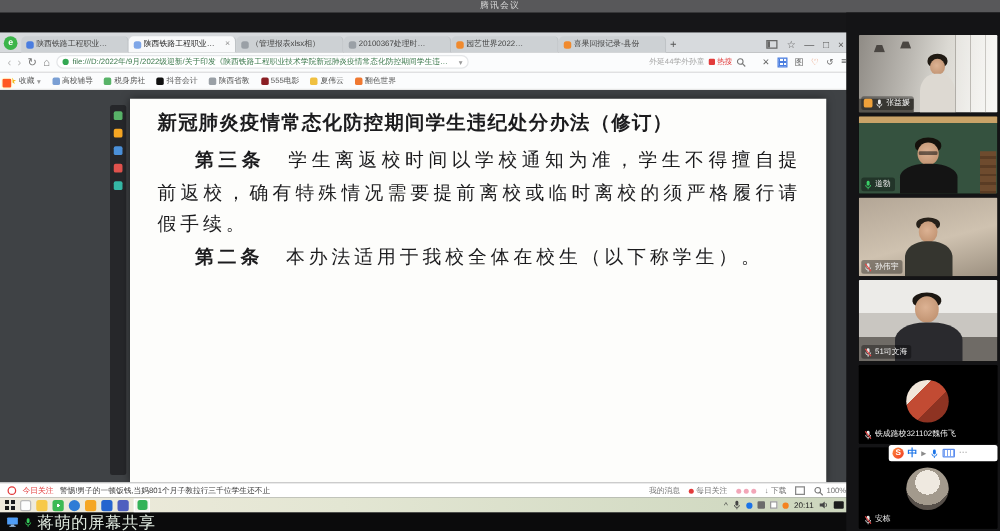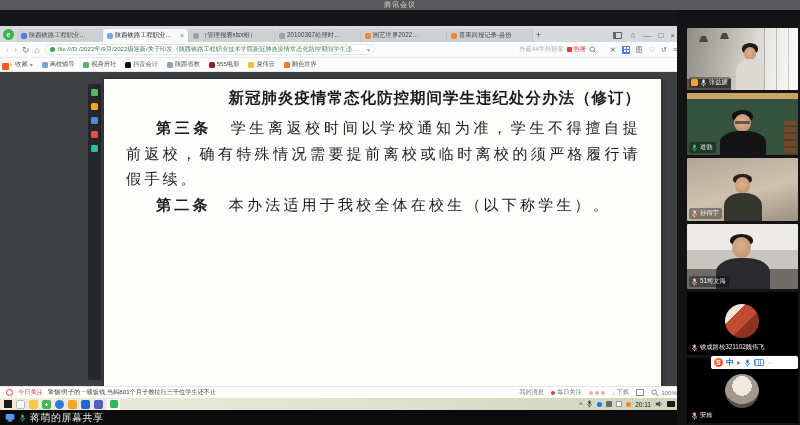--- a/index.html
+++ b/index.html
@@ -51,21 +51,21 @@
   .star{color:#f5b818;font-size:7px}
   .c1{background:#7a9fd4}.c2{background:#58b368}.c3{background:#111}.c4{background:#9aa0a6}.c5{background:#8b1f24}.c6{background:#f0c040}.c7{background:#f07830}
   
   .docarea{position:absolute;left:0;top:46px;width:683px;height:314px;background:#3f4245;overflow:hidden;}
   .sidestrip{position:absolute;left:88px;top:12px;width:13px;height:296px;background:#26272a;border-radius:2px;
              display:flex;flex-direction:column;align-items:center;gap:7px;padding-top:5px;box-sizing:border-box;}
   .sicon{width:7px;height:7px;border-radius:1.5px}
   .g1{background:#58b368}.g2{background:#f5a623}.g3{background:#4a90d9}.g4{background:#e0524d}.g5{background:#35b8a5}
   .page{position:absolute;left:104px;top:7px;width:557px;height:307px;background:#fdfdfb;box-shadow:0 0 7px rgba(0,0,0,.55);
         padding:8px 20px 0 22px;box-sizing:border-box;overflow:hidden;font-family:"DejaVu Serif",serif;color:#1c1c1e;}
-  .doctitle{font-size:15.5px;font-weight:bold;text-align:right;letter-spacing:1px;line-height:22px;margin:0 0 7px 0;}
+  .doctitle{font-size:15.5px;font-weight:bold;text-align:left;letter-spacing:1px;line-height:22px;margin:0 0 7px 0;}
   .para{font-size:15px;line-height:25.5px;letter-spacing:3.2px;text-align:justify;text-indent:2em;margin:0;}
   .para b{font-weight:bold}
   .hl{background:#2e7bf0;color:#fff}
   .vscroll{position:absolute;right:1px;top:2px;width:5px;height:309px;background:#4a4d50;border-radius:3px}
   .vthumb{position:absolute;left:0.5px;top:3px;width:4px;height:58px;background:#94979a;border-radius:2px}
   
   .infobar{position:absolute;left:0;top:360px;width:683px;height:12px;background:#fff;border-top:1px solid #e4e4e4;
            display:flex;align-items:center;gap:5px;padding:0 6px;box-sizing:border-box;font-size:6.2px;color:#666;white-space:nowrap;}
   .ring{width:5px;height:5px;border:1.2px solid #e23b3b;border-radius:50%}
   .today{color:#e23b3b}
@@ -90,21 +90,21 @@
   .t-meet{width:8px;height:8px;background:#34b35a;border-radius:2px}
   .tray{margin-left:auto;display:flex;align-items:center;gap:4px;font-size:6.5px;color:#333;padding-right:4px}
   .bdot{width:5px;height:5px;border-radius:50%;background:#1a73e8}
   .odot{width:5px;height:5px;border-radius:50%;background:#f58220}
   .gsq{width:6px;height:6px;background:#6b6b6b;border-radius:1px}
   .wsq{width:6px;height:6px;background:#fff;border:1px solid #999;box-sizing:border-box}
   .ksq{width:8px;height:6px;background:#1b1b1b;border-radius:1px}
   .time{font-size:6.5px;color:#222}
   
   .sharebar{position:absolute;left:0;top:384px;width:683px;height:15px;background:#0b0b0c;display:flex;align-items:center;gap:4px;padding:0 5px;box-sizing:border-box;}
-  .sharetext{font-size:10px;color:#dfe9df;letter-spacing:0.5px}
+  .sharetext{font-size:13px;color:#dfe9df;letter-spacing:0.5px}
   svg.mon{width:10px;height:9px}
   
   .sidebar{position:absolute;left:677px;top:10px;width:123px;height:415px;background:#141416;}
   .tile{position:absolute;left:10px;width:111px;background:#000;overflow:hidden;border-radius:1px;}
   .t1{top:18px;height:62px}.t2{top:83px;height:62px}.t3{top:148px;height:63px}
   .t4{top:214px;height:65px}.t5{top:282px;height:63px}.t6{top:348px;height:65px}
   .scene{position:absolute;inset:0}
   .s1{background:linear-gradient(100deg,#8f8b85 0%,#b9b6b0 35%,#dbd9d3 60%,#f2f1ec 100%)}
   .s1::after{content:"";position:absolute;right:0;top:0;width:34px;height:100%;
      background:linear-gradient(90deg,rgba(255,255,255,.25),rgba(255,255,255,.55)),

